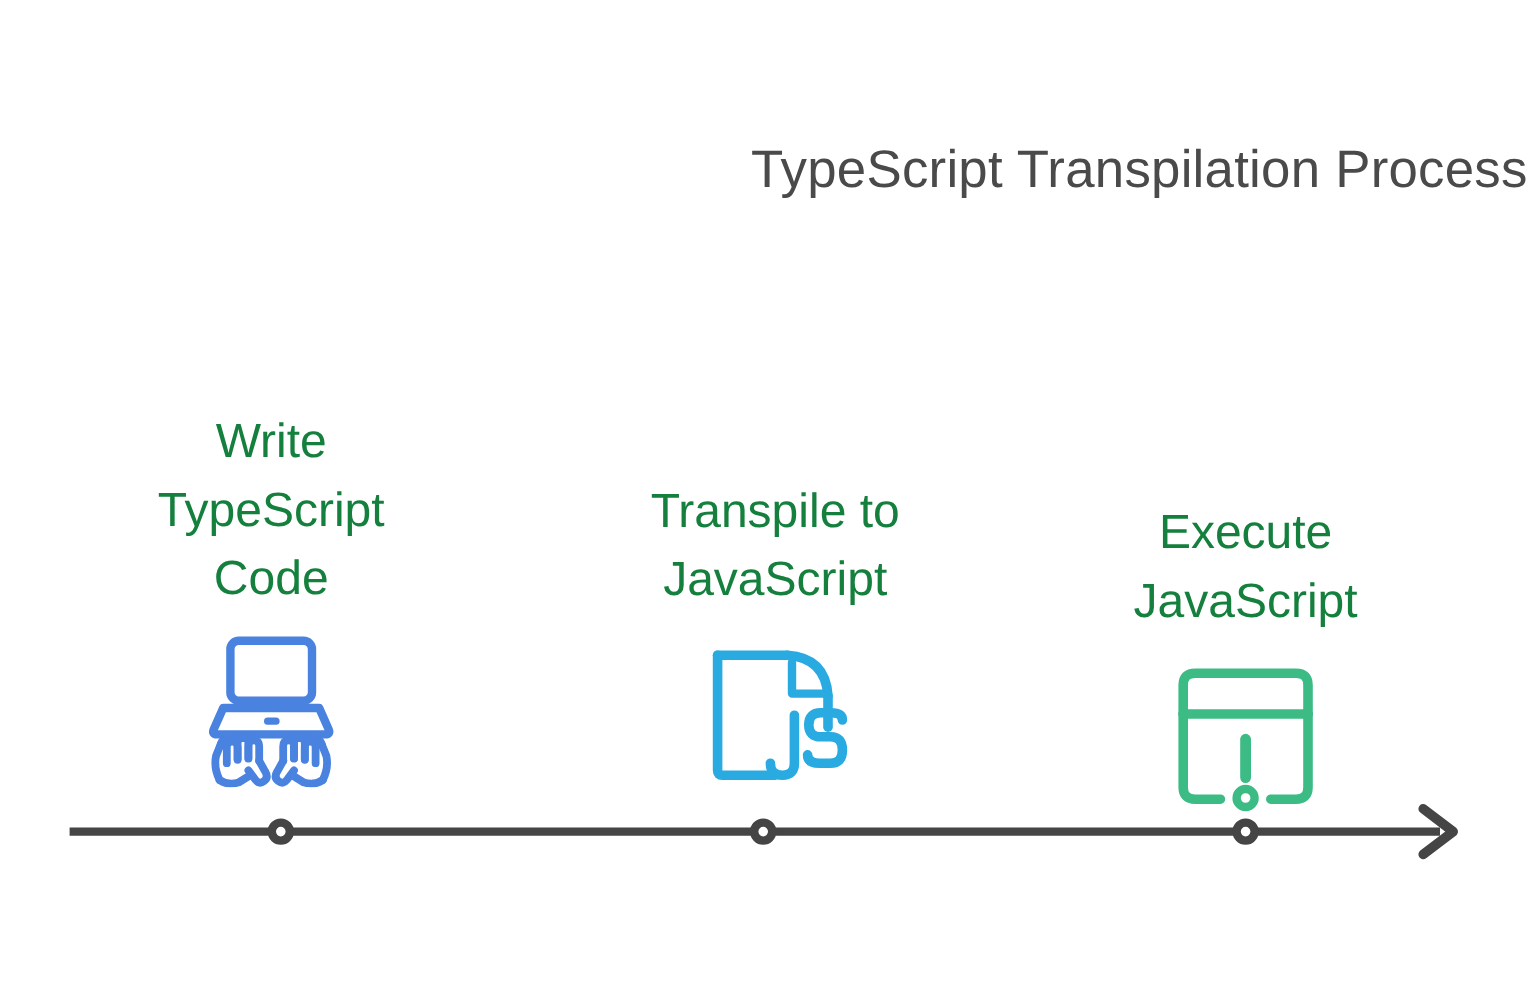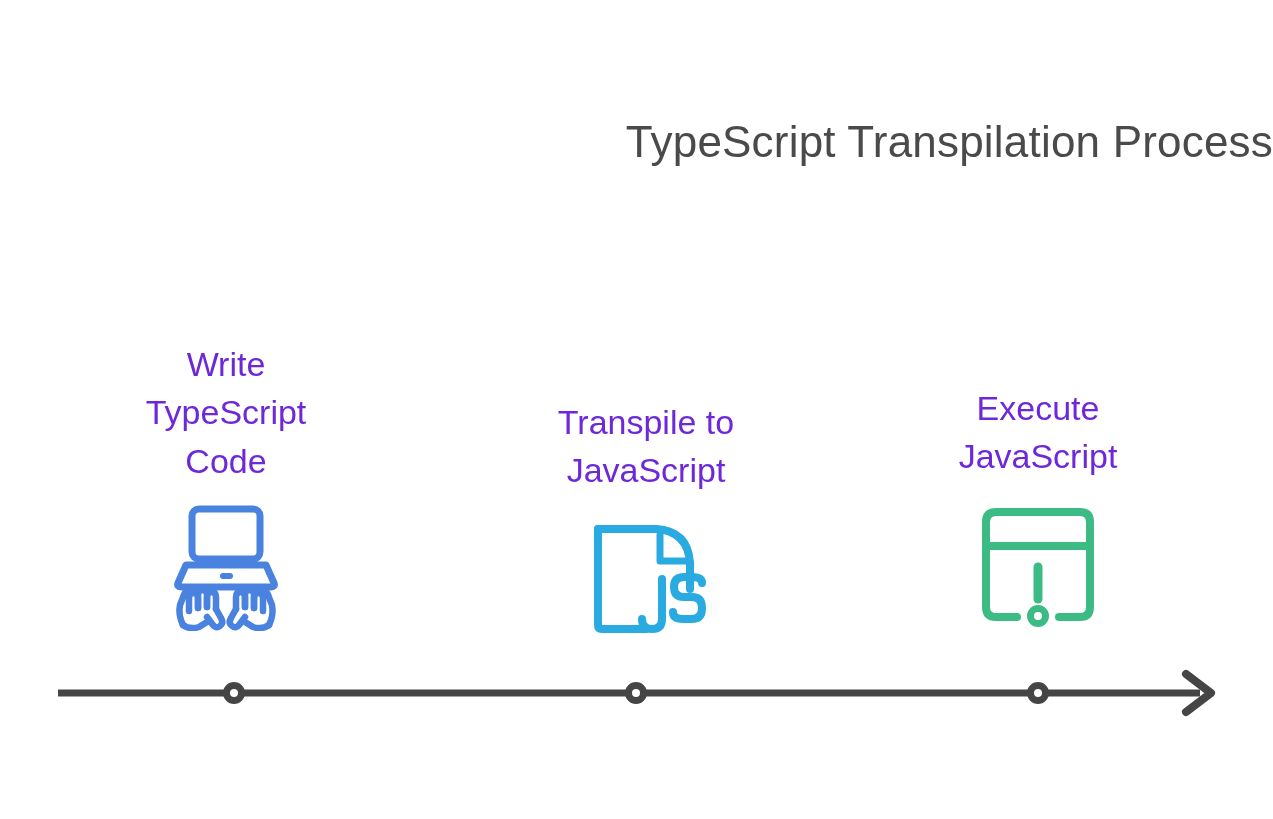--- a/index.html
+++ b/index.html
@@ -37,37 +37,37 @@
   }
 
   
   .stage {
     position: absolute;
     top: 340px;
     width: 300px;
     text-align: center;
   }
   .stage-label {
-    font-size: 34px;
+    font-size: 40px;
     font-weight: 400;
-    color: #6d28d9;
+    color: #15803d;
     line-height: 1.42;
     white-space: pre-line;
   }
   .stage-icon {
     margin-top: 18px;
     height: 132px;
     display: flex;
     align-items: flex-end;
     justify-content: center;
   }
 
   #stage-0 { left: 76px;  }
   #stage-1 { left: 496px; top: 398px; }
-  #stage-2 { left: 888px; top: 384px; text-align: center; }
+  #stage-2 { left: 888px; top: 416px; text-align: center; }
 
   #stage-0 .stage-icon { margin-top: 14px; }
   #stage-1 .stage-icon { margin-top: 16px; }
   #stage-2 .stage-icon { margin-top: 16px; }
 
   
   #timeline {
     position: absolute;
     left: 0;
     top: 660px;

